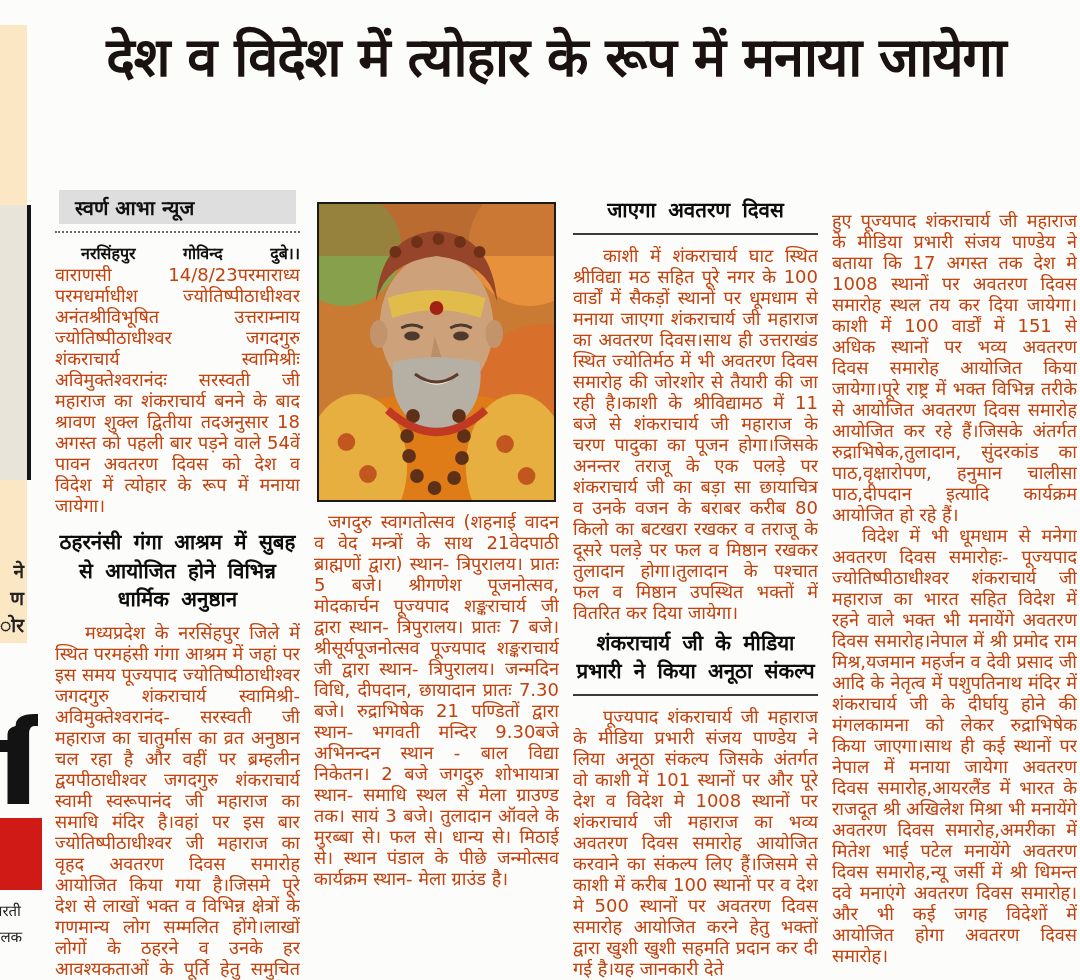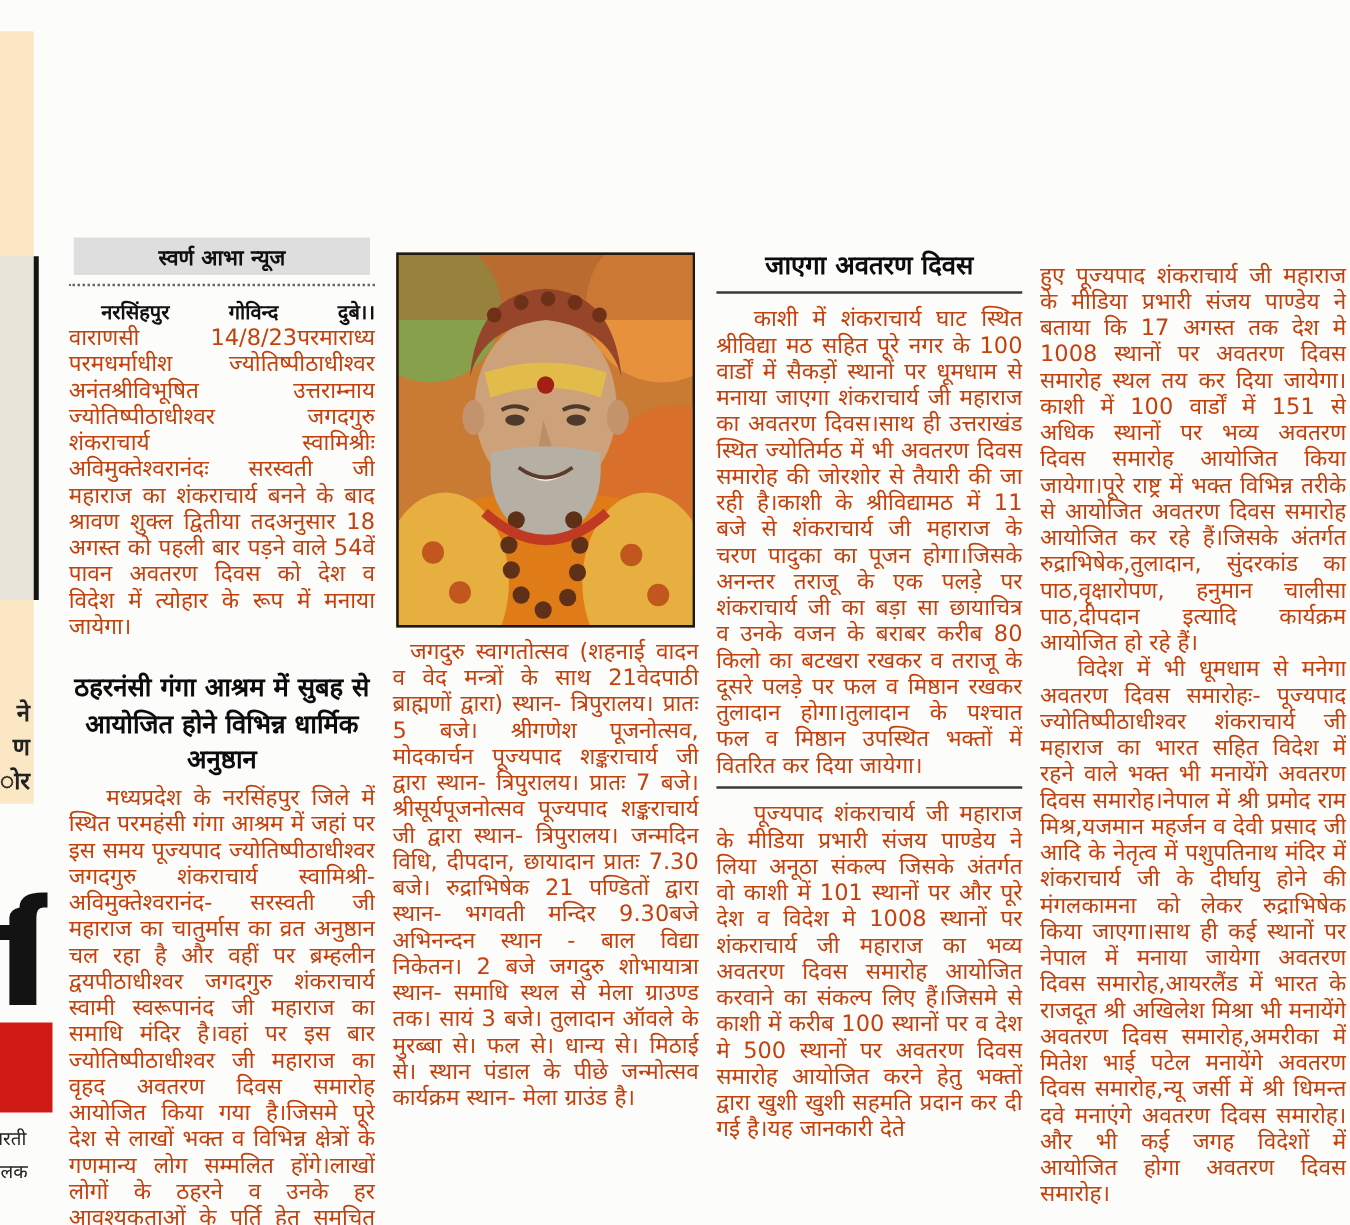--- a/index.html
+++ b/index.html
@@ -23,27 +23,27 @@
   
   .headline{position:absolute; left:40px; top:18px; width:1032px; text-align:center;
     font-weight:800; color:#191210; letter-spacing:-1px;}
   .headline .hl{display:block; font-size:54px; line-height:80px; white-space:nowrap;}
   
   .cols{position:absolute; left:55px; top:188px; width:1022px; height:792px;
     display:flex; gap:14px; overflow:hidden;}
   .col{flex:0 0 245px; width:245px; overflow:hidden;}
   .body-text{font-size:18px; line-height:21px; text-align:justify; color:#c2410c;}
   .indent{text-indent:30px;}
-  .byline-box{background:#dedede; color:#101010; text-align:center; font-weight:bold;
-    font-size:17px; padding:4px 0 3px; margin:2px 4px 7px 4px;}
+  .byline-box{background:#dedede; color:#101010; font-weight:bold;
+    font-size:20px; padding:4px 16px 3px; margin:2px 4px 7px 4px;}
   .dashrule{border:0; border-top:2px dotted #6a6a6a; margin:0 0 9px 0;}
   .dateline{font-weight:bold; font-size:16px; padding-left:26px;
     text-align:justify; text-align-last:justify; color:#111;}
   .subhead{font-weight:bold; text-align:center; font-size:20.5px; line-height:28.5px;
-    margin:8px 0 6px; color:#0c0c0c;}
+    margin:8px 0 6px; color:#0c0c0c;font-family:Liberation Mono, monospace;}
   .rule{border:0; border-top:2px solid #3a3a3a; margin:4px 0 10px;}
   
   .photo{margin:14px 3px 9px 3px; height:296px; border:2px solid #1a1a1a;
     background:#c97a35; overflow:hidden;}
   .photo svg{display:block; width:100%; height:100%;}
 </style>
 </head>
 <body>
 
 <div class="page">
@@ -60,29 +60,30 @@
       <path d="M20 14 Q20 2 34 2 L40 2 L40 14 L34 14 Q30 14 30 22 L30 92 L14 92 L14 40 L0 40 L0 28 L14 28 L14 22 Q14 16 20 14 Z" fill="#131313" transform="scale(1.35,1) translate(-4,0)"></path>
     </svg>
   </div>
   <div class="edge-red"></div>
   <div class="edge-words">
     <span>भारती</span>
     <span>तिलक</span>
   </div>
 
   <div class="headline">
+    <span class="hl">देश व विदेश में त्योहार के रूप में मनाया जायेगा</span>
   </div>
 
   <div class="cols">
 
     <div class="col">
       <div class="byline-box">स्वर्ण आभा न्यूज</div>
       <hr class="dashrule">
       <div class="dateline">नरसिंहपुर गोविन्द दुबे।।</div>
-      <p class="body-text" style="margin:0 0 24px;">वाराणसी 14/8/23परमाराध्य परमधर्माधीश ज्योतिष्पीठाधीश्वर अनंतश्रीविभूषित उत्तराम्नाय ज्योतिष्पीठाधीश्वर जगदगुरु शंकराचार्य स्वामिश्रीः अविमुक्तेश्वरानंदः सरस्वती जी महाराज का शंकराचार्य बनने के बाद श्रावण शुक्ल द्वितीया तदअनुसार 18 अगस्त को पहली बार पड़ने वाले 54वें पावन अवतरण दिवस को देश व विदेश में त्योहार के रूप में मनाया जायेगा।</p>
+      <p class="body-text" style="margin:0 0 14px;">वाराणसी 14/8/23परमाराध्य परमधर्माधीश ज्योतिष्पीठाधीश्वर अनंतश्रीविभूषित उत्तराम्नाय ज्योतिष्पीठाधीश्वर जगदगुरु शंकराचार्य स्वामिश्रीः अविमुक्तेश्वरानंदः सरस्वती जी महाराज का शंकराचार्य बनने के बाद श्रावण शुक्ल द्वितीया तदअनुसार 18 अगस्त को पहली बार पड़ने वाले 54वें पावन अवतरण दिवस को देश व विदेश में त्योहार के रूप में मनाया जायेगा।</p>
       <div class="subhead">ठहरनंसी गंगा आश्रम में सुबह से आयोजित होने विभिन्न धार्मिक अनुष्ठान</div>
       <p class="body-text indent" style="margin:4px 0 0;">मध्यप्रदेश के नरसिंहपुर जिले में स्थित परमहंसी गंगा आश्रम में जहां पर इस समय पूज्यपाद ज्योतिष्पीठाधीश्वर जगदगुरु शंकराचार्य स्वामिश्री- अविमुक्तेश्वरानंद- सरस्वती जी महाराज का चातुर्मास का व्रत अनुष्ठान चल रहा है और वहीं पर ब्रम्हलीन द्वयपीठाधीश्वर जगदगुरु शंकराचार्य स्वामी स्वरूपानंद जी महाराज का समाधि मंदिर है।वहां पर इस बार ज्योतिष्पीठाधीश्वर जी महाराज का वृहद अवतरण दिवस समारोह आयोजित किया गया है।जिसमे पूरे देश से लाखों भक्त व विभिन्न क्षेत्रों के गणमान्य लोग सम्मलित होंगे।लाखों लोगों के ठहरने व उनके हर आवश्यकताओं के पूर्ति हेतु समुचित व्यवस्था की जा रही है।अवतरण दिवस समारोह के अंतर्गत प्रातः 5 बजे से</p>
     </div>
 
     <div class="col">
       <figure class="photo" style="margin-top:14px;">
         <svg viewBox="0 0 240 296" preserveAspectRatio="none">
           <rect width="240" height="296" fill="#c97a33"></rect>
           <circle cx="26" cy="44" r="58" fill="#87a04c"></circle>
           <circle cx="215" cy="40" r="62" fill="#e8913c"></circle>
@@ -128,20 +129,21 @@
         </svg>
       </figure>
       <p class="body-text" style="margin:0; text-indent:14px;">जगदुरु स्वागतोत्सव (शहनाई वादन व वेद मन्त्रों के साथ 21वेदपाठी ब्राह्मणों द्वारा) स्थान- त्रिपुरालय। प्रातः 5 बजे। श्रीगणेश पूजनोत्सव, मोदकार्चन पूज्यपाद शङ्कराचार्य जी द्वारा स्थान- त्रिपुरालय। प्रातः 7 बजे। श्रीसूर्यपूजनोत्सव पूज्यपाद शङ्कराचार्य जी द्वारा स्थान- त्रिपुरालय। जन्मदिन विधि, दीपदान, छायादान प्रातः 7.30 बजे। रुद्राभिषेक 21 पण्डितों द्वारा स्थान- भगवती मन्दिर 9.30बजे अभिनन्दन स्थान - बाल विद्या निकेतन। 2 बजे जगदुरु शोभायात्रा स्थान- समाधि स्थल से मेला ग्राउण्ड तक। सायं 3 बजे। तुलादान ऑवले के मुरब्बा से। फल से। धान्य से। मिठाई से। स्थान पंडाल के पीछे जन्मोत्सव कार्यक्रम स्थान- मेला ग्राउंड है।</p>
 
     </div>
 
     <div class="col">
       <div class="subhead" style="margin-top:10px;">जाएगा अवतरण दिवस</div>
       <hr class="rule">
       <p class="body-text indent" style="margin:0 0 6px;">काशी में शंकराचार्य घाट स्थित श्रीविद्या मठ सहित पूरे नगर के 100 वार्डों में सैकड़ों स्थानों पर धूमधाम से मनाया जाएगा शंकराचार्य जी महाराज का अवतरण दिवस।साथ ही उत्तराखंड स्थित ज्योतिर्मठ में भी अवतरण दिवस समारोह की जोरशोर से तैयारी की जा रही है।काशी के श्रीविद्यामठ में 11 बजे से शंकराचार्य जी महाराज के चरण पादुका का पूजन होगा।जिसके अनन्तर तराजू के एक पलड़े पर शंकराचार्य जी का बड़ा सा छायाचित्र व उनके वजन के बराबर करीब 80 किलो का बटखरा रखकर व तराजू के दूसरे पलड़े पर फल व मिष्ठान रखकर तुलादान होगा।तुलादान के पश्चात फल व मिष्ठान उपस्थित भक्तों में वितरित कर दिया जायेगा।</p>
+      <div class="subhead">शंकराचार्य जी के मीडिया प्रभारी ने किया अनूठा संकल्प</div>
       <hr class="rule">
       <p class="body-text indent" style="margin:0;">पूज्यपाद शंकराचार्य जी महाराज के मीडिया प्रभारी संजय पाण्डेय ने लिया अनूठा संकल्प जिसके अंतर्गत वो काशी में 101 स्थानों पर और पूरे देश व विदेश मे 1008 स्थानों पर शंकराचार्य जी महाराज का भव्य अवतरण दिवस समारोह आयोजित करवाने का संकल्प लिए हैं।जिसमे से काशी में करीब 100 स्थानों पर व देश मे 500 स्थानों पर अवतरण दिवस समारोह आयोजित करने हेतु भक्तों द्वारा खुशी खुशी सहमति प्रदान कर दी गई है।यह जानकारी देते</p>
     </div>
 
     <div class="col">
       <p class="body-text" style="margin:22px 0 0;">हुए पूज्यपाद शंकराचार्य जी महाराज के मीडिया प्रभारी संजय पाण्डेय ने बताया कि 17 अगस्त तक देश मे 1008 स्थानों पर अवतरण दिवस समारोह स्थल तय कर दिया जायेगा।काशी में 100 वार्डों में 151 से अधिक स्थानों पर भव्य अवतरण दिवस समारोह आयोजित किया जायेगा।पूरे राष्ट्र में भक्त विभिन्न तरीके से आयोजित अवतरण दिवस समारोह आयोजित कर रहे हैं।जिसके अंतर्गत रुद्राभिषेक,तुलादान, सुंदरकांड का पाठ,वृक्षारोपण, हनुमान चालीसा पाठ,दीपदान इत्यादि कार्यक्रम आयोजित हो रहे हैं।</p>
       <p class="body-text indent" style="margin:0;">विदेश में भी धूमधाम से मनेगा अवतरण दिवस समारोहः- पूज्यपाद ज्योतिष्पीठाधीश्वर शंकराचार्य जी महाराज का भारत सहित विदेश में रहने वाले भक्त भी मनायेंगे अवतरण दिवस समारोह।नेपाल में श्री प्रमोद राम मिश्र,यजमान महर्जन व देवी प्रसाद जी आदि के नेतृत्व में पशुपतिनाथ मंदिर में शंकराचार्य जी के दीर्घायु होने की मंगलकामना को लेकर रुद्राभिषेक किया जाएगा।साथ ही कई स्थानों पर नेपाल में मनाया जायेगा अवतरण दिवस समारोह,आयरलैंड में भारत के राजदूत श्री अखिलेश मिश्रा भी मनायेंगे अवतरण दिवस समारोह,अमरीका में मितेश भाई पटेल मनायेंगे अवतरण दिवस समारोह,न्यू जर्सी में श्री धिमन्त दवे मनाएंगे अवतरण दिवस समारोह।और भी कई जगह विदेशों में आयोजित होगा अवतरण दिवस समारोह।</p>
     </div>
 
   </div>

